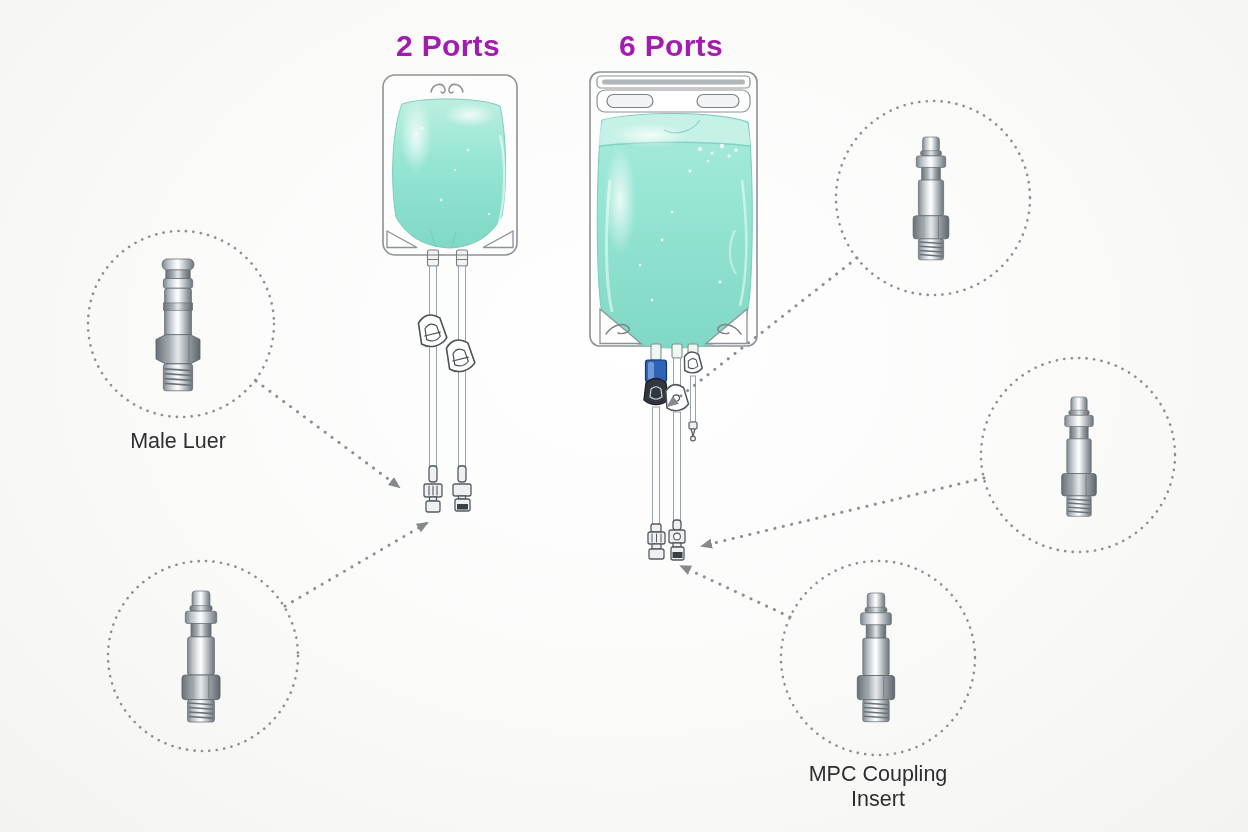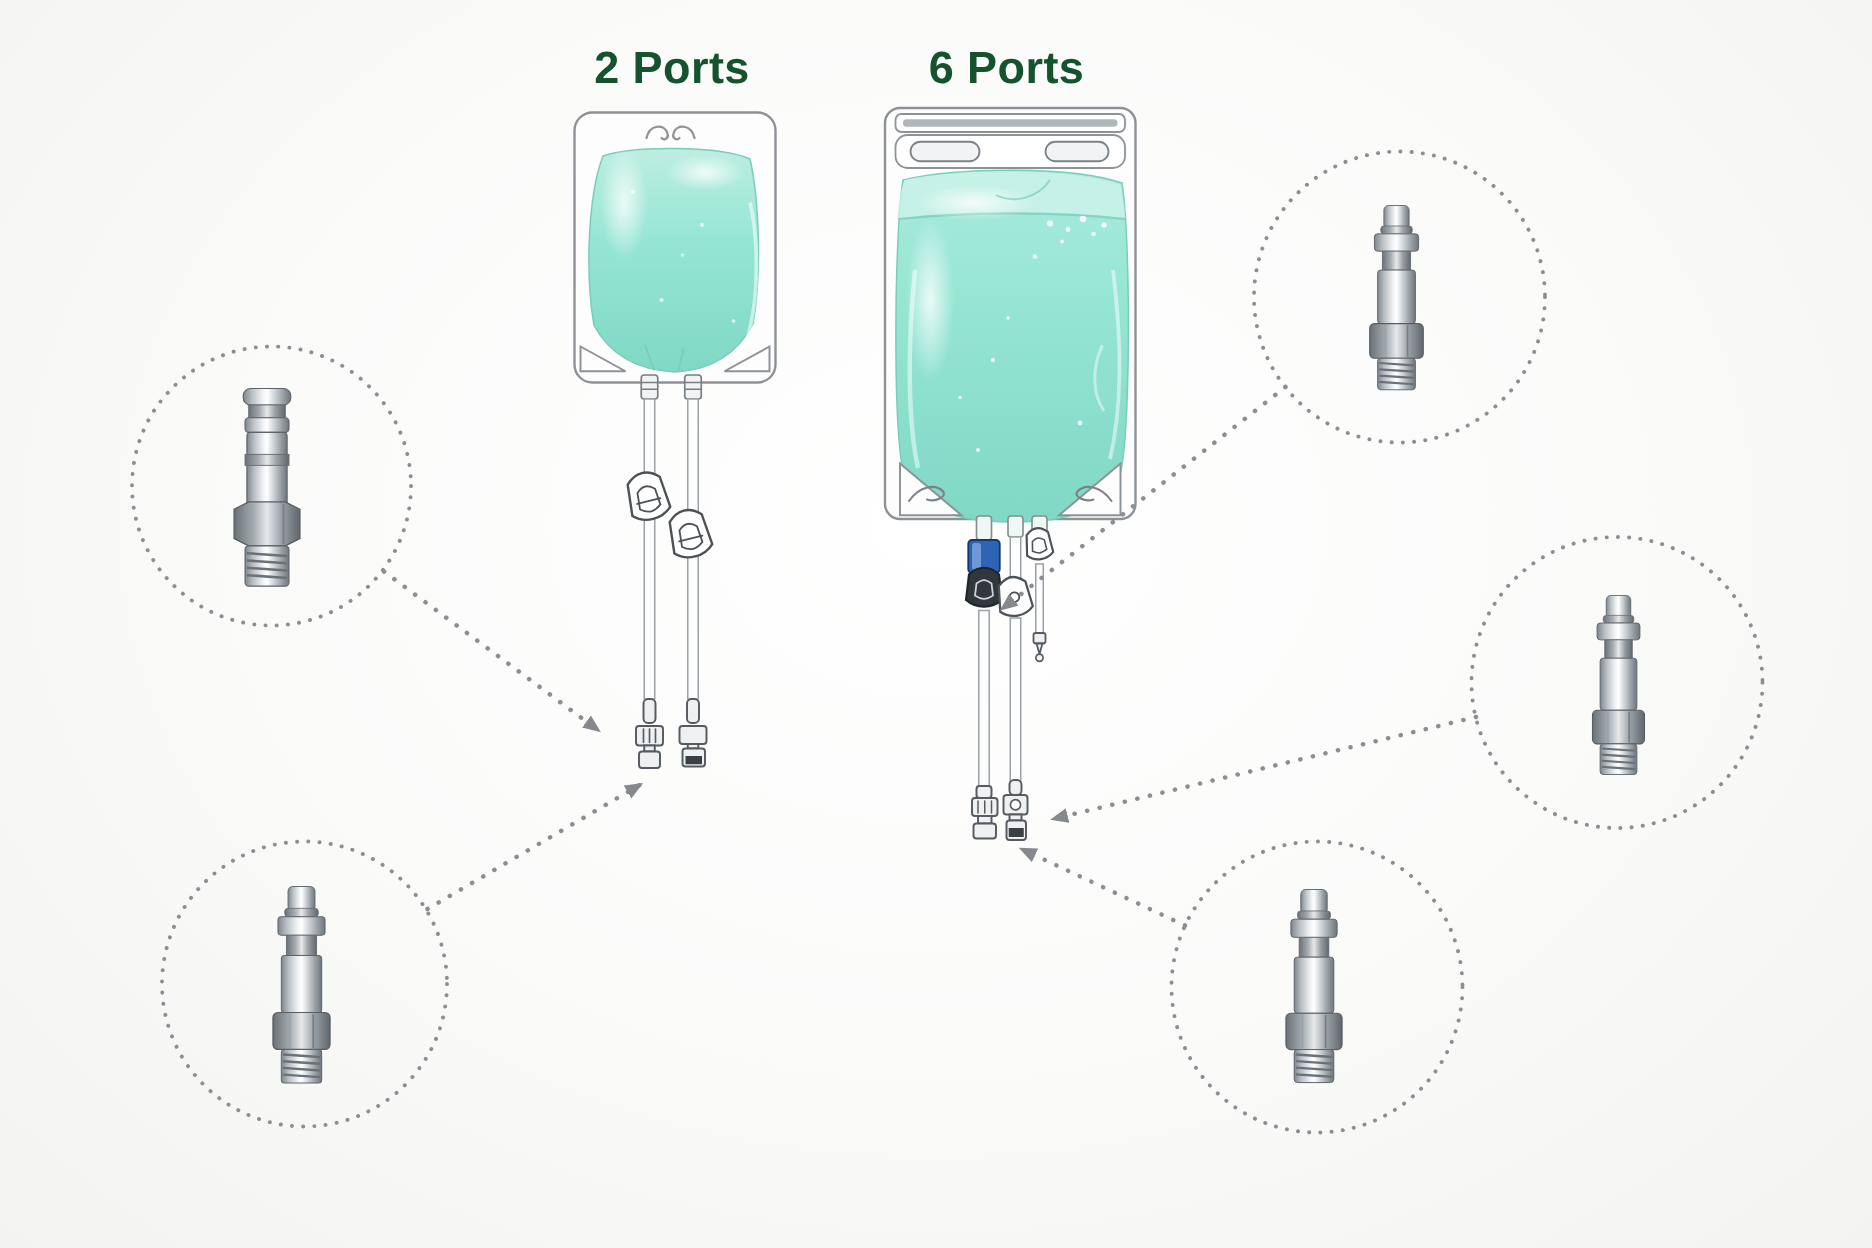--- a/index.html
+++ b/index.html
@@ -5,21 +5,21 @@
   html,body{margin:0;padding:0;}
   body{
     width:1248px;height:832px;position:relative;overflow:hidden;
     background:radial-gradient(ellipse at 50% 42%, #ffffff 0%, #fafaf9 55%, #f3f3f1 100%);
     font-family:"Liberation Sans", sans-serif;
   }
   .stage{position:absolute;inset:0;}
   svg.diagram{position:absolute;left:0;top:0;}
   .title{
     position:absolute;transform:translateX(-50%);
-    font-size:30px;font-weight:700;color:#14532d;letter-spacing:.3px;white-space:nowrap;
+    font-size:30px;font-weight:700;color:#a21caf;letter-spacing:.3px;white-space:nowrap;
   }
   .clabel{
     position:absolute;transform:translateX(-50%);
     font-size:21.5px;font-weight:400;color:#2d2e30;text-align:center;line-height:1.16;
   }
 </style>
 </head>
 <body>
 
 <div class="stage">
@@ -266,13 +266,15 @@
     <line x1="285" y1="606" x2="427" y2="523" marker-end="url(#arr)"></line>
     <line x1="857" y1="258" x2="668" y2="406" marker-end="url(#arr)"></line>
     <line x1="984" y1="478" x2="702" y2="546" marker-end="url(#arr)"></line>
     <line x1="790" y1="617" x2="681" y2="566" marker-end="url(#arr)"></line>
   </g>
 </svg>
 
   <div class="title" style="left:448px;top:29px">2 Ports</div>
   <div class="title" style="left:671px;top:29px">6 Ports</div>
 
+  <div class="clabel" style="left:178px;top:429px;width:170px">Male Luer</div>
+  <div class="clabel" style="left:878px;top:762px;width:170px">MPC Coupling Insert</div>
 </div>
 
 </body></html>

